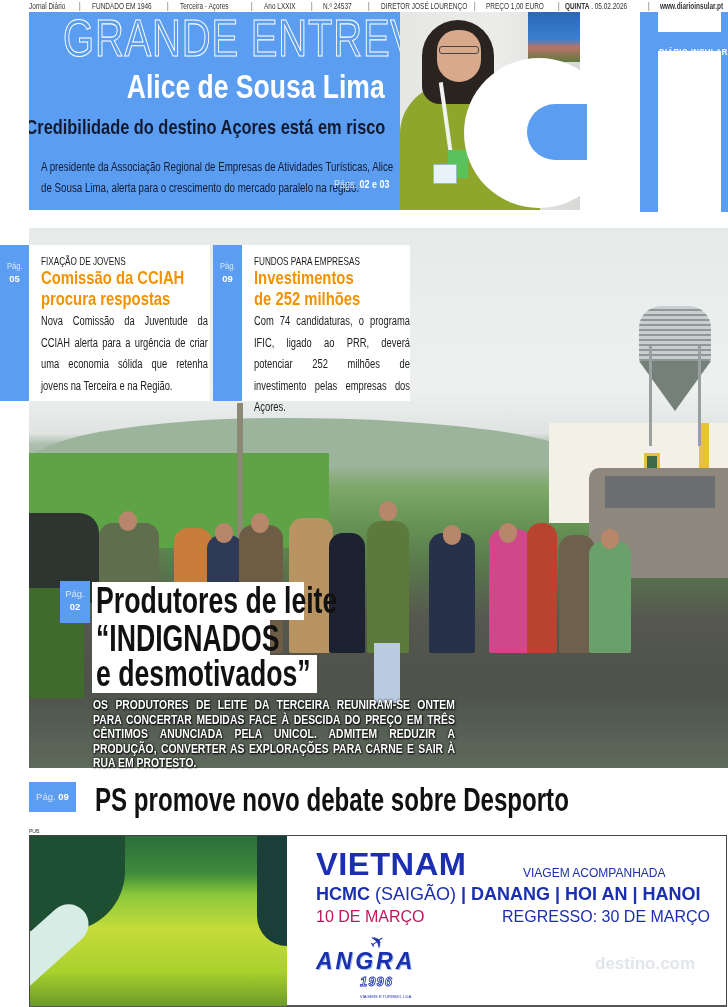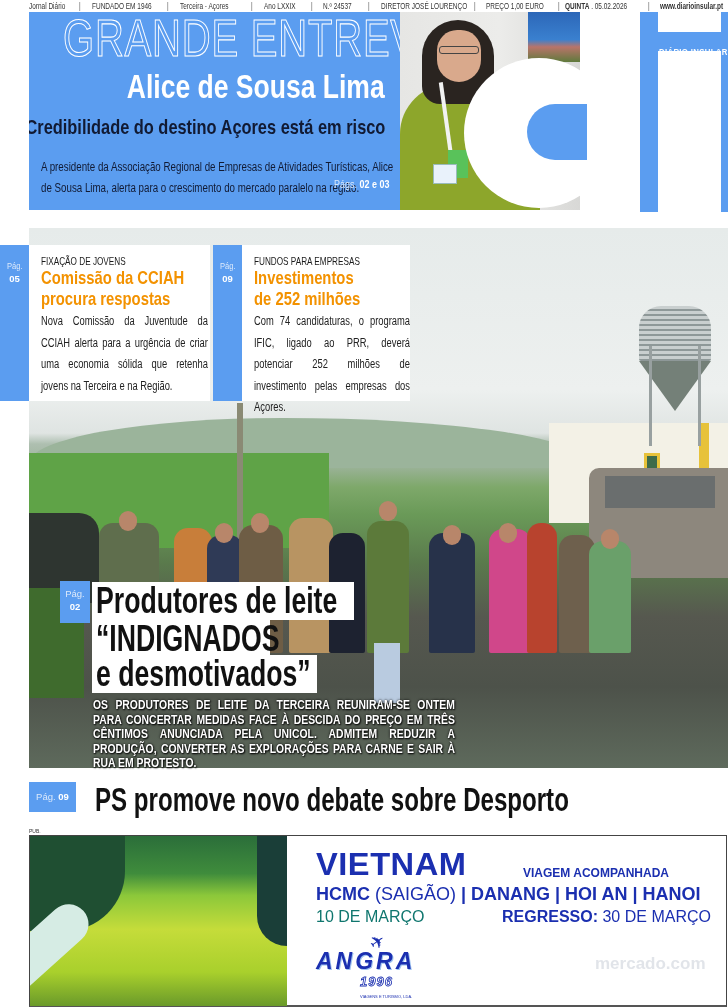--- a/index.html
+++ b/index.html
@@ -104,26 +104,26 @@
 
   
   .pub { position: absolute; left: 29px; top: 828px; font-size: 5px; color: #333; }
   .ad { position: absolute; left: 29px; top: 835px; width: 698px; height: 172px; border: 1px solid #444; border-bottom: 2px solid #555; background: #fff; }
   .ad-img { position: absolute; left: 0; top: 0; width: 257px; height: 170px; overflow: hidden;
             background: linear-gradient(180deg,#2b6e3a 0%,#3f8c3c 22%,#8cc83a 35%,#c5dc3a 55%,#a9d02c 80%,#6a9a2a 100%); }
   .ad-img .cliffL { position: absolute; left: 0; top: 0; width: 95px; height: 95px; background: #1f4f32; border-radius: 0 0 60px 0; }
   .ad-img .cliffR { position: absolute; right: 0; top: 0; width: 30px; height: 110px; background: #1a3e38; border-radius: 0 0 0 30px; }
   .ad-img .river { position: absolute; left: 40px; top: 60px; width: 40px; height: 160px; background: #d6ece4; transform: rotate(48deg); transform-origin: top left; border-radius: 20px; }
   .vietnam { position: absolute; left: 286px; top: 10px; font-size: 32px; font-weight: 900; color: #1b2fb0; letter-spacing: 0.5px; white-space: nowrap; transform: scaleX(1.02); transform-origin: left top; }
-  .acomp { position: absolute; left: 493px; top: 30px; font-size: 12px; font-weight: bold; color: #1b2fb0; white-space: nowrap; }
+  .acomp { position: absolute; left: 493px; top: 30px; font-size: 12px; font-weight: normal; color: #1b2fb0; white-space: nowrap; }
   .cities { position: absolute; left: 286px; top: 48px; font-size: 18px; font-weight: bold; color: #1b2fb0; white-space: nowrap; }
   .cities .n { font-weight: normal; }
-  .dates-l { position: absolute; left: 286px; top: 72px; font-size: 16px; color: #0f766e; white-space: nowrap; }
+  .dates-l { position: absolute; left: 286px; top: 72px; font-size: 16px; color: #be185d; white-space: nowrap; }
   .dates-r { position: absolute; left: 472px; top: 72px; font-size: 16px; color: #1b2fb0; white-space: nowrap; }
-  .dates-r b { font-weight: bold; }
+  .dates-r b { font-weight: normal; }
   .plane { position: absolute; left: 340px; top: 95px; font-size: 18px; color: #1b2fb0; transform: rotate(-35deg); }
   .angra { position: absolute; left: 286px; top: 112px; font-size: 23px; font-weight: 900; font-style: italic; color: #1b2fb0; letter-spacing: 3px;
            text-shadow: 1px 1px 0 #9ec2f0; white-space: nowrap; }
   .y2000 { position: absolute; left: 330px; top: 138px; font-size: 13px; font-weight: bold; font-style: italic; color: #fff; -webkit-text-stroke: 0.8px #1b2fb0; letter-spacing: 1px; }
   .viag-sm { position: absolute; left: 330px; top: 158px; font-size: 4px; color: #1b2fb0; white-space: nowrap; }
   .info { position: absolute; left: 420px; top: 113px; font-size: 13.5px; font-weight: bold; color: #1b2fb0; white-space: nowrap; line-height: 17px; }
   .info i { font-weight: bold; font-style: italic; }
   .watermark { position: absolute; left: 565px; top: 118px; font-size: 17px; font-weight: bold; color: rgba(200,205,215,0.55); white-space: nowrap; }
 </style>
 </head>
@@ -242,21 +242,21 @@
   <div class="kicker">FUNDOS PARA EMPRESAS</div>
   <div class="hd">Investimentos</div>
   <div class="hd">de 252 milhões</div>
   <div class="body-txt" style="width:200px;">Com 74 candidaturas, o programa IFIC, ligado ao PRR, deverá potenciar 252 milhões de investimento pelas empresas dos Açores.</div>
 </div>
 
 <div class="pag08">
   <span>Pág.</span>
   <b>02</b>
 </div>
-<div class="hl-line" style="top:582px;width:262px;"><span>Produtores de leite</span></div>
+<div class="hl-line" style="top:582px;width:212px;"><span>Produtores de leite</span></div>
 <div class="hl-line" style="top:620px;width:178px;"><span>“INDIGNADOS</span></div>
 <div class="hl-line" style="top:655px;width:225px;"><span>e desmotivados”</span></div>
 <div class="deck">OS PRODUTORES DE LEITE DA TERCEIRA REUNIRAM-SE ONTEM PARA CONCERTAR MEDIDAS FACE À DESCIDA DO PREÇO EM TRÊS CÊNTIMOS ANUNCIADA PELA UNICOL. ADMITEM REDUZIR A PRODUÇÃO, CONVERTER AS EXPLORAÇÕES PARA CARNE E SAIR À RUA EM PROTESTO.</div>
 
 <div class="pag09"><span>Pág.</span> <b>09</b></div>
 <div class="ps">PS promove novo debate sobre Desporto</div>
 
 <div class="pub">PUB.</div>
 <div class="ad">
   <div class="ad-img">
@@ -266,14 +266,14 @@
   </div>
   <div class="vietnam">VIETNAM</div>
   <div class="acomp">VIAGEM ACOMPANHADA</div>
   <div class="cities"><span>HCMC</span> <span class="n">(SAIGÃO)</span> <span>| DANANG | HOI AN | HANOI</span></div>
   <div class="dates-l">10 DE MARÇO</div>
   <div class="dates-r"><b>REGRESSO:</b> <span>30 DE MARÇO</span></div>
   <div class="plane">✈</div>
   <div class="angra">ANGRA</div>
   <div class="y2000">1996</div>
   <div class="viag-sm">VIAGENS E TURISMO, LDA.</div>
-  <div class="watermark">mercado.com</div>
+  <div class="watermark">destino.com</div>
 </div>
 
 </body></html>

